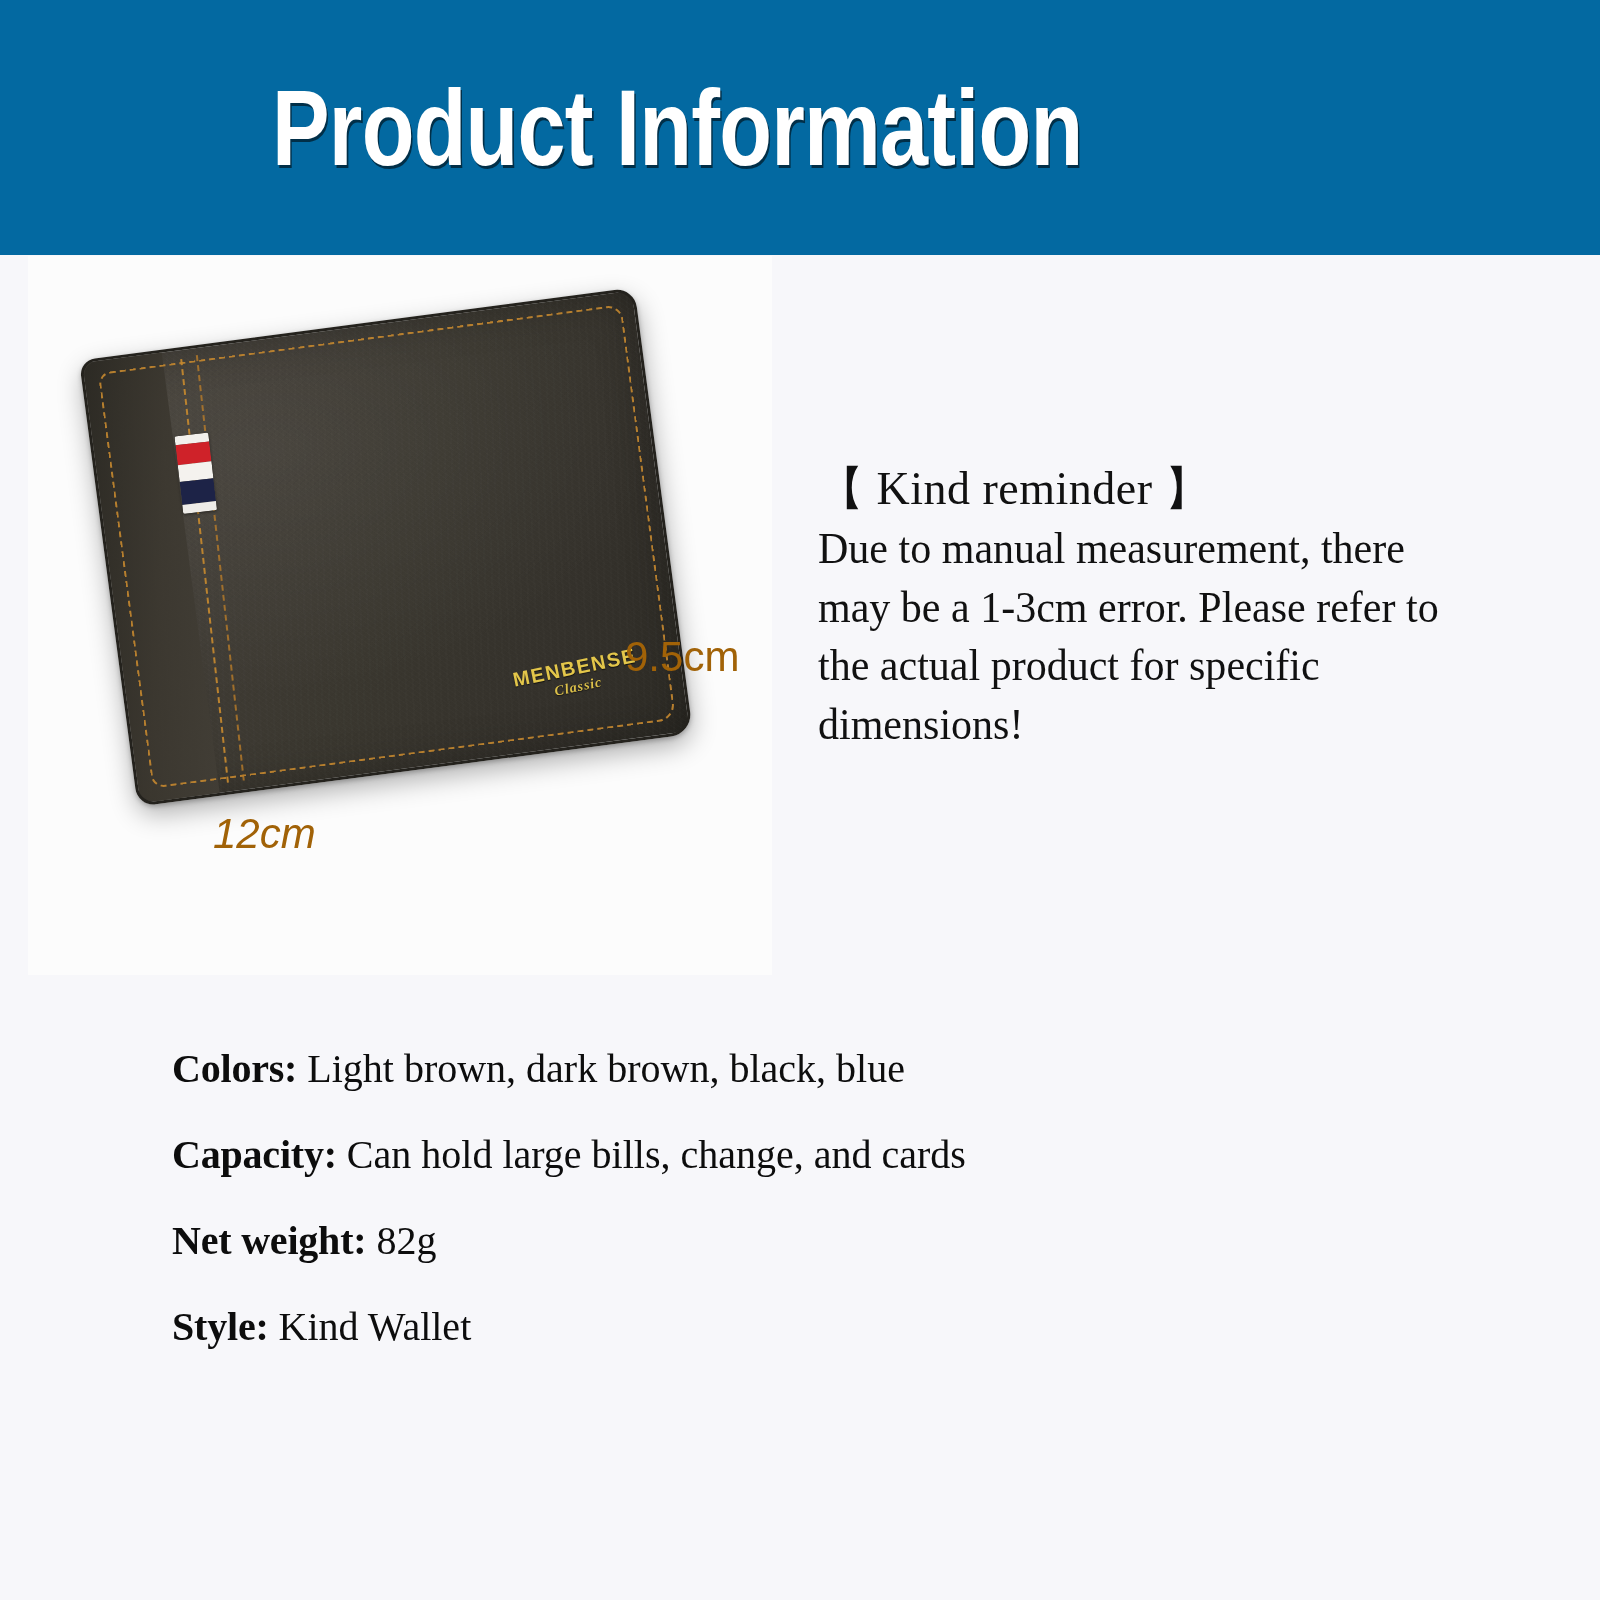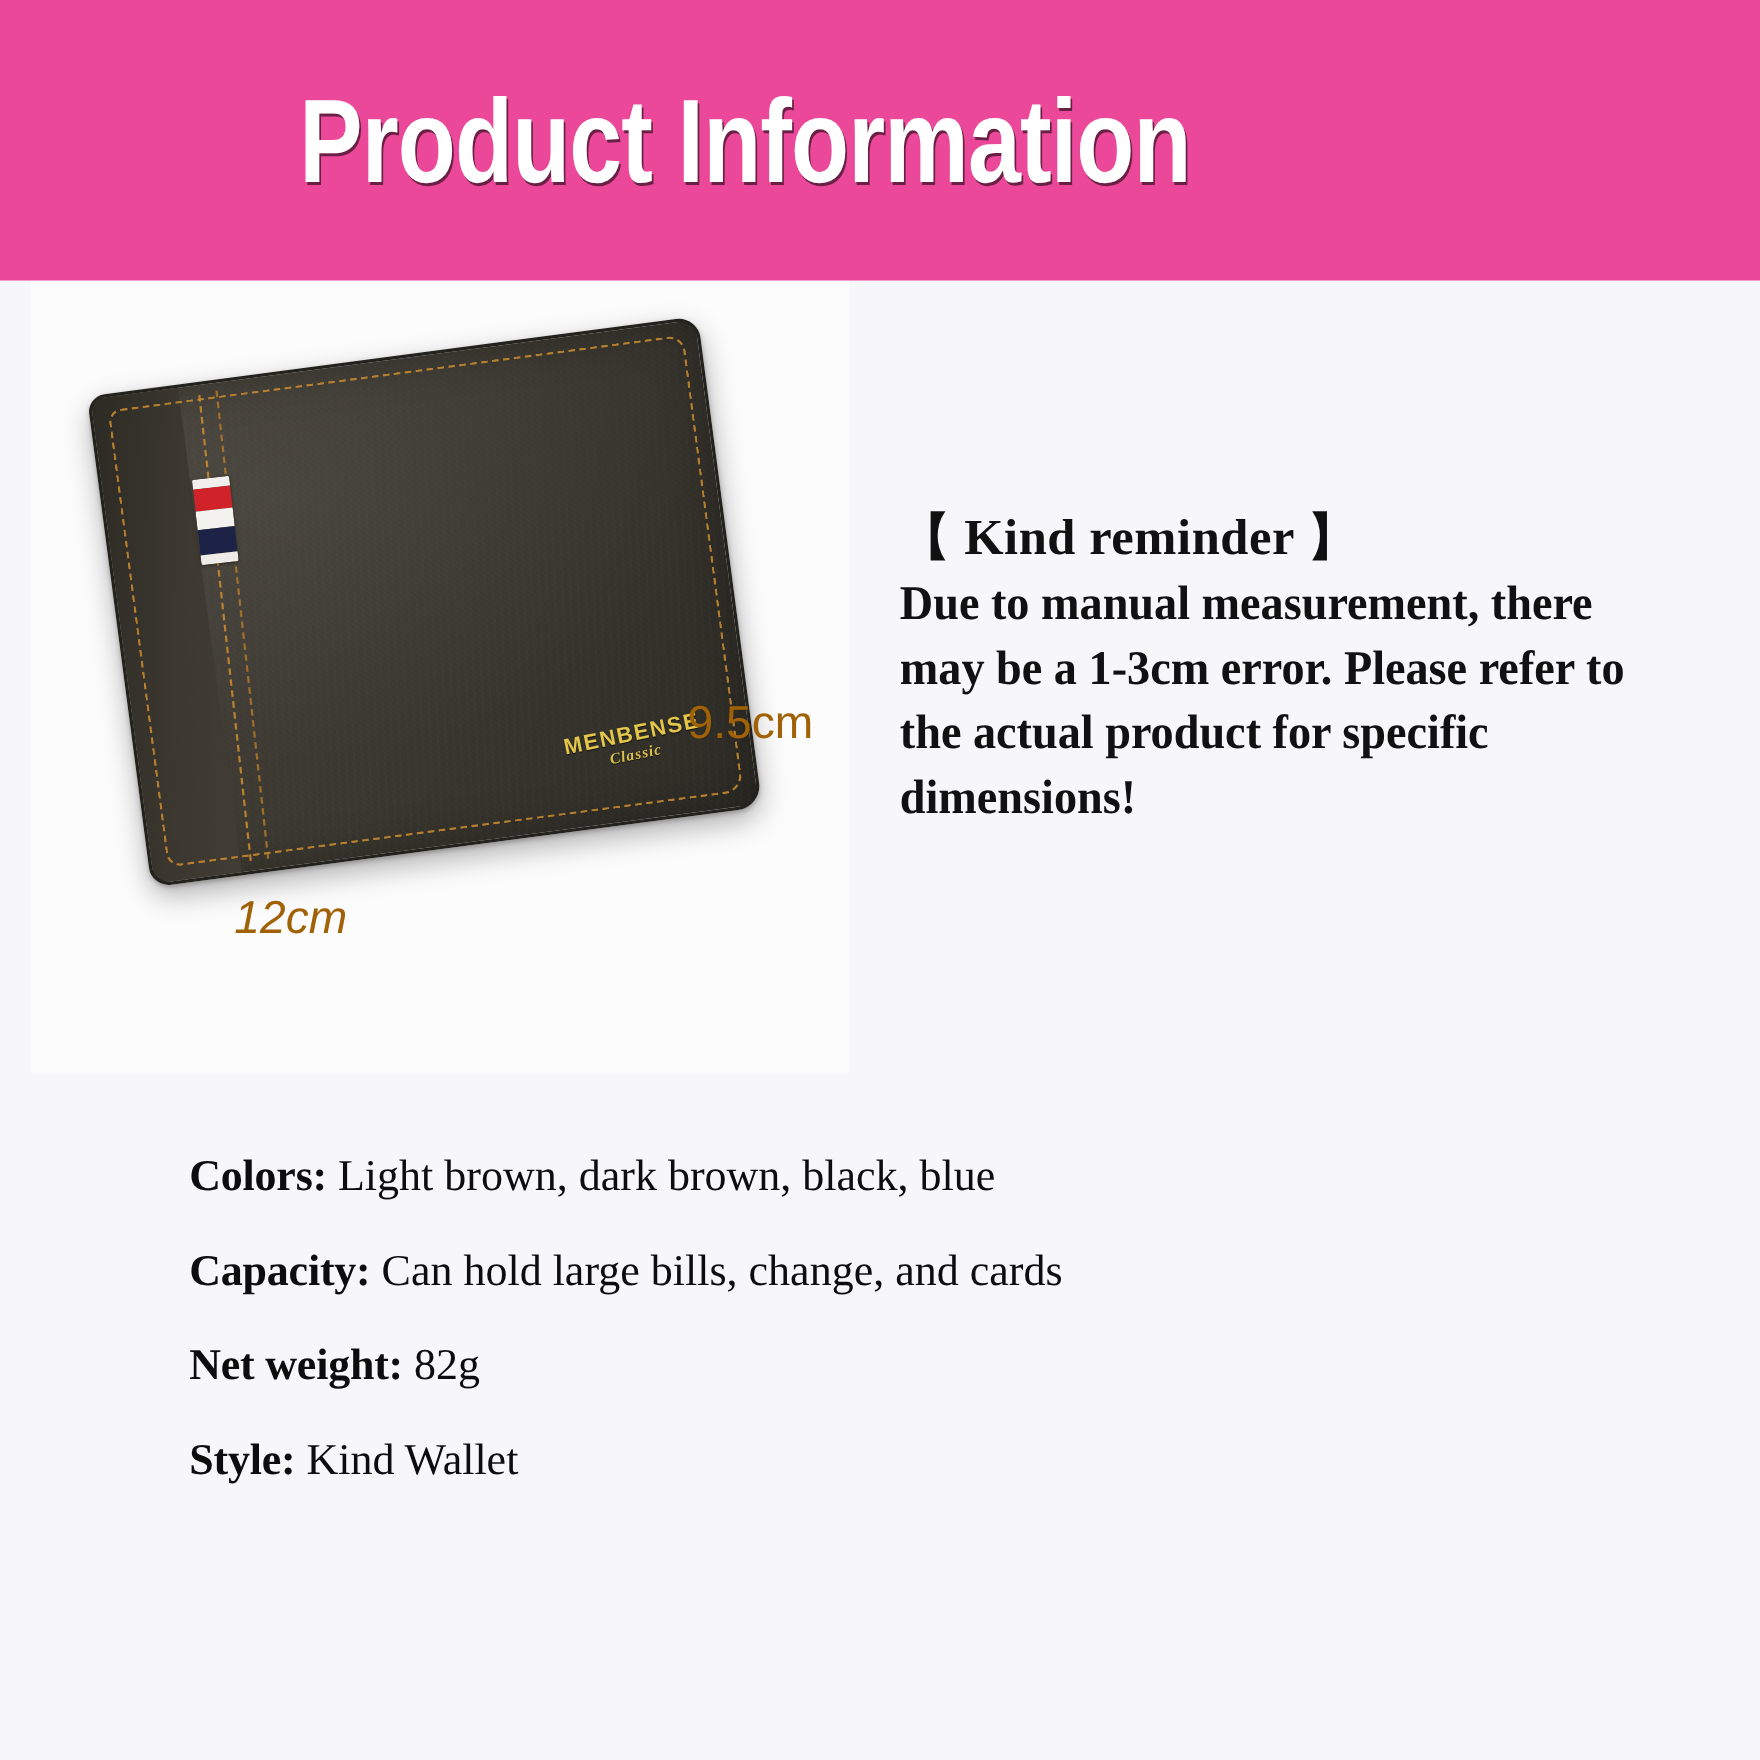--- a/index.html
+++ b/index.html
@@ -15,21 +15,21 @@
     overflow: hidden;
     position: relative;
   }
 
   
   .header-band {
     position: absolute;
     left: 0; top: 0;
     width: 1600px;
     height: 255px;
-    background: #ec4899;
+    background: #0369a1;
     display: flex;
     align-items: center;
     justify-content: flex-start;
     box-sizing: border-box;
     padding-left: 272px;
   }
   .header-title {
     font-family: "Liberation Sans", "DejaVu Sans", sans-serif;
     font-weight: 700;
     font-size: 108px;
@@ -192,21 +192,20 @@
   .dim-height { left: 597px; top: 377px; }
   .dim-width  { left: 185px; top: 554px; font-style: italic; }
 
   
   .reminder {
     position: absolute;
     left: 818px;
     top: 462px;
     width: 740px;
     color: #111111;
-    font-weight: bold;
   }
   .reminder-title {
     font-size: 46px;
     line-height: 1.18;
     letter-spacing: 0.5px;
     white-space: nowrap;
     margin-bottom: 4px;
   }
   .reminder-body {
     font-size: 44px;

